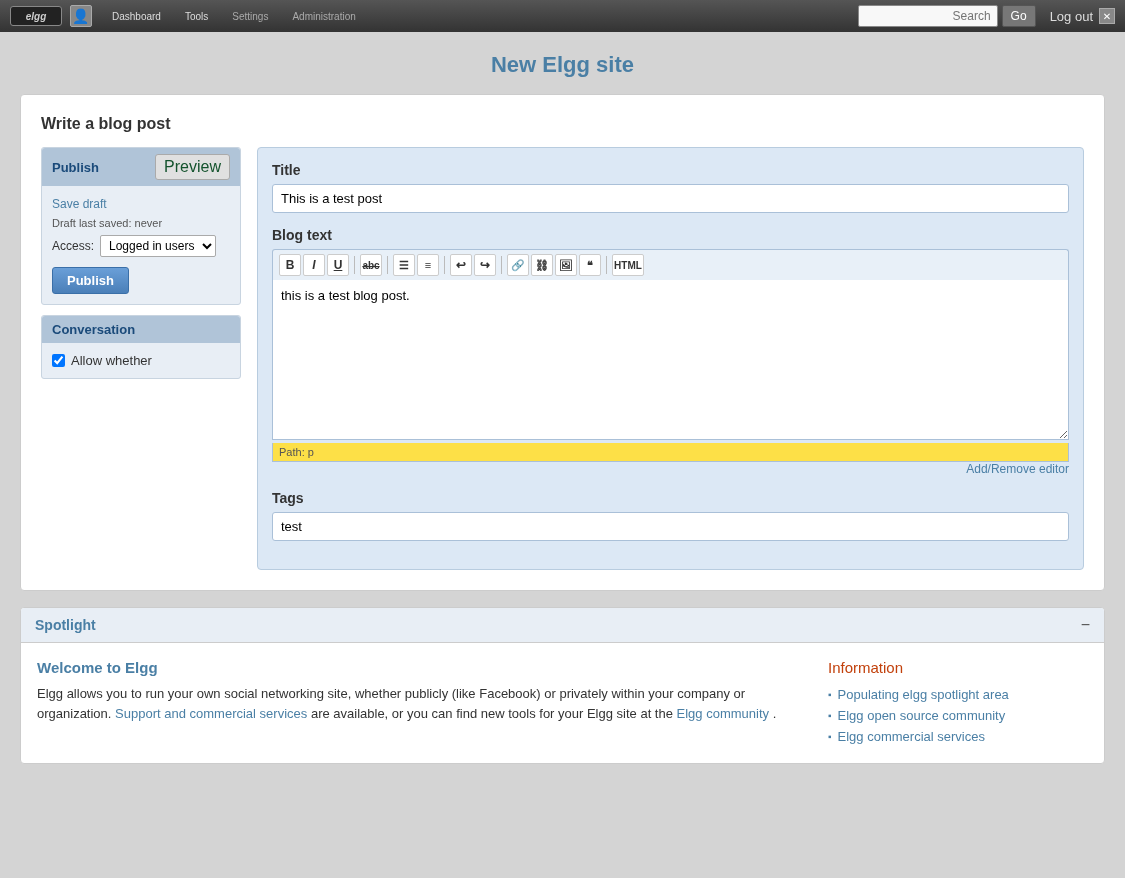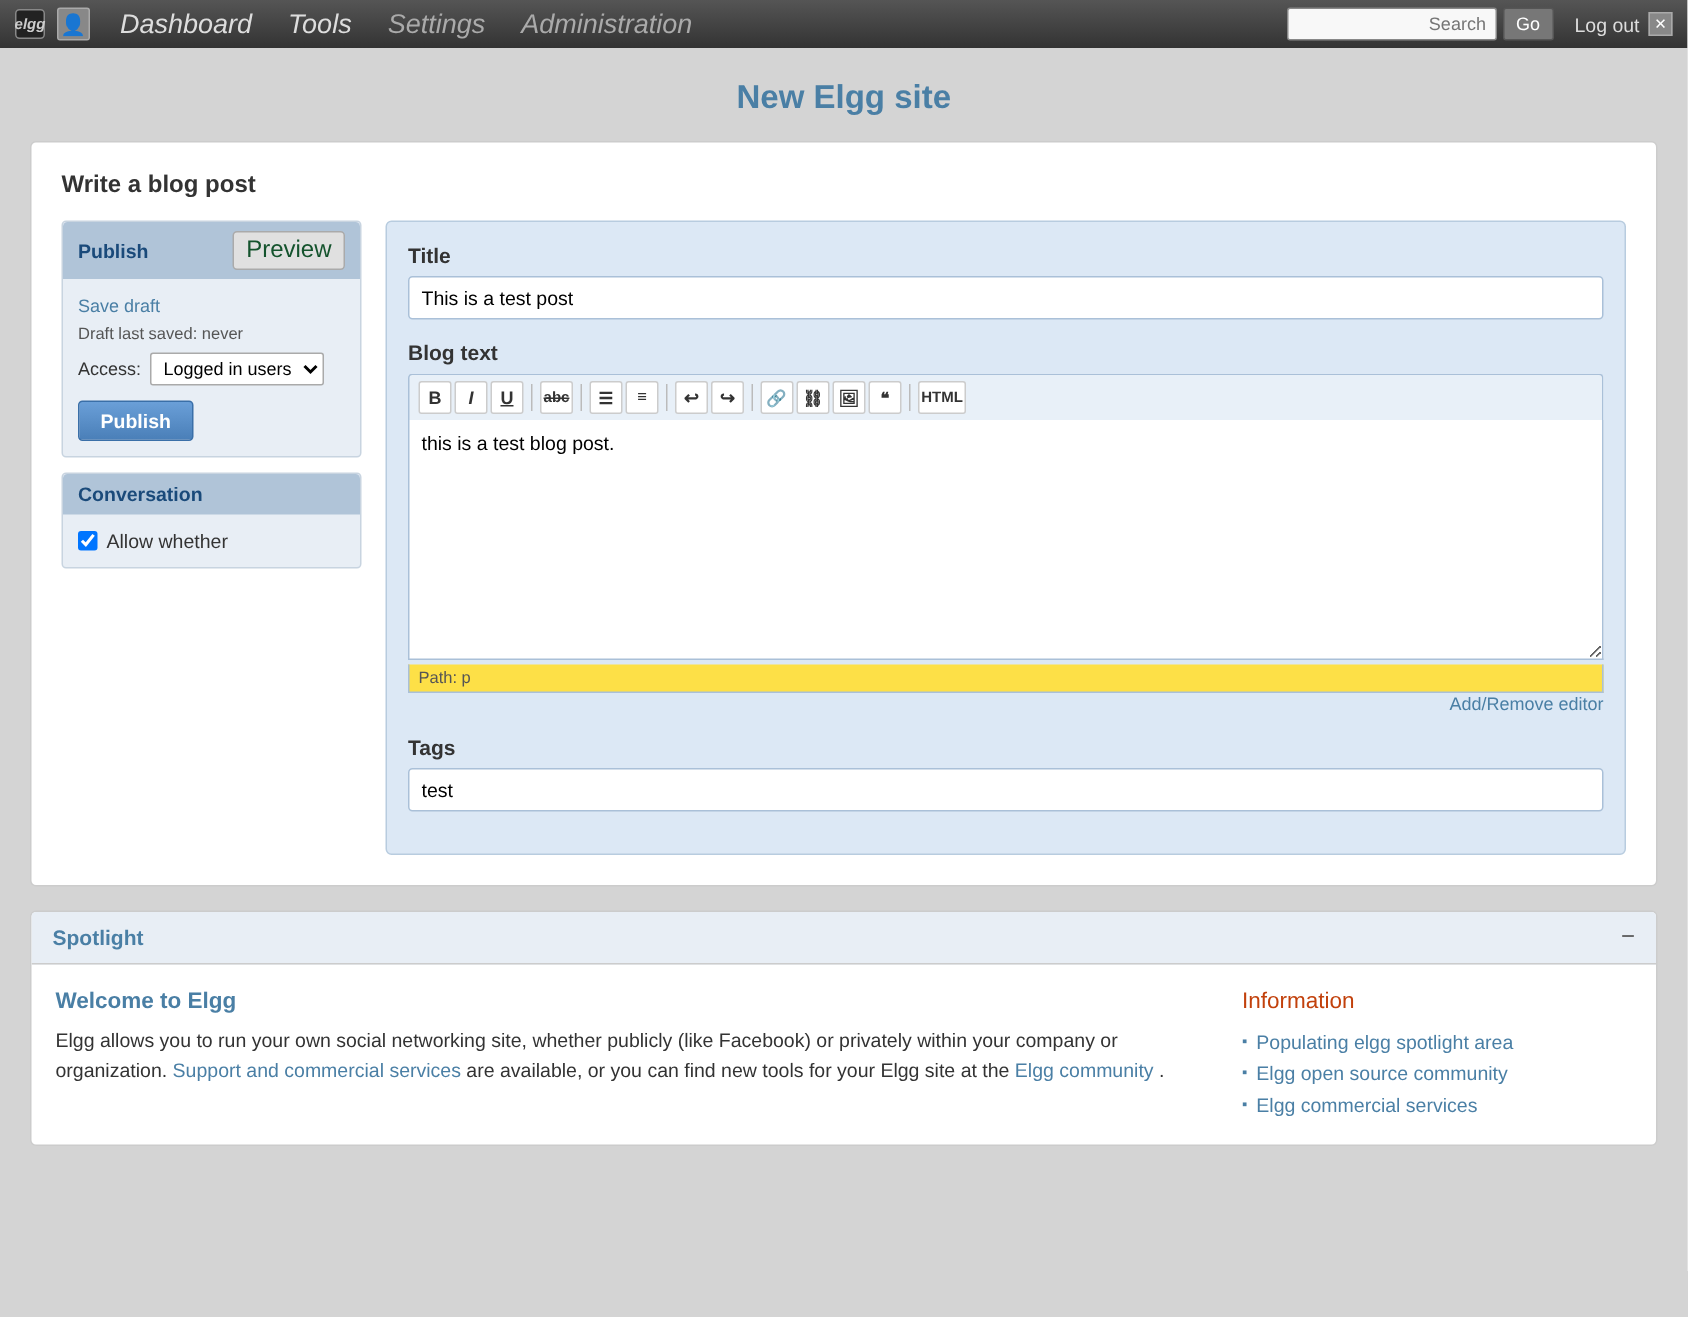--- a/index.html
+++ b/index.html
@@ -8,21 +8,21 @@
     
     #topnav {
       background: linear-gradient(to bottom, #555, #333);
       height: 32px;
       display: flex;
       align-items: center;
       padding: 0 10px;
       gap: 0;
     }
     #logo {
-      width: 20px;
+      width: 52px;
       height: 20px;
       background: #222;
       border: 1px solid #888;
       border-radius: 3px;
       display: flex;
       align-items: center;
       justify-content: center;
       color: #ccc;
       font-size: 10px;
       font-style: italic;
@@ -39,23 +39,22 @@
       display: flex;
       align-items: center;
       justify-content: center;
       color: #ddd;
       font-size: 14px;
     }
     .nav-link {
       color: #ddd;
       text-decoration: none;
       padding: 6px 12px;
-      font-size: 18px;
-      cursor: pointer;
-      font-style: italic;
+      font-size: 10px;
+      cursor: pointer;
     }
     .nav-link.dim { color: #aaa; }
     .nav-spacer { flex: 1; }
     #search-box {
       display: flex;
       align-items: center;
       gap: 4px;
       margin-right: 14px;
     }
     #search-box input {

